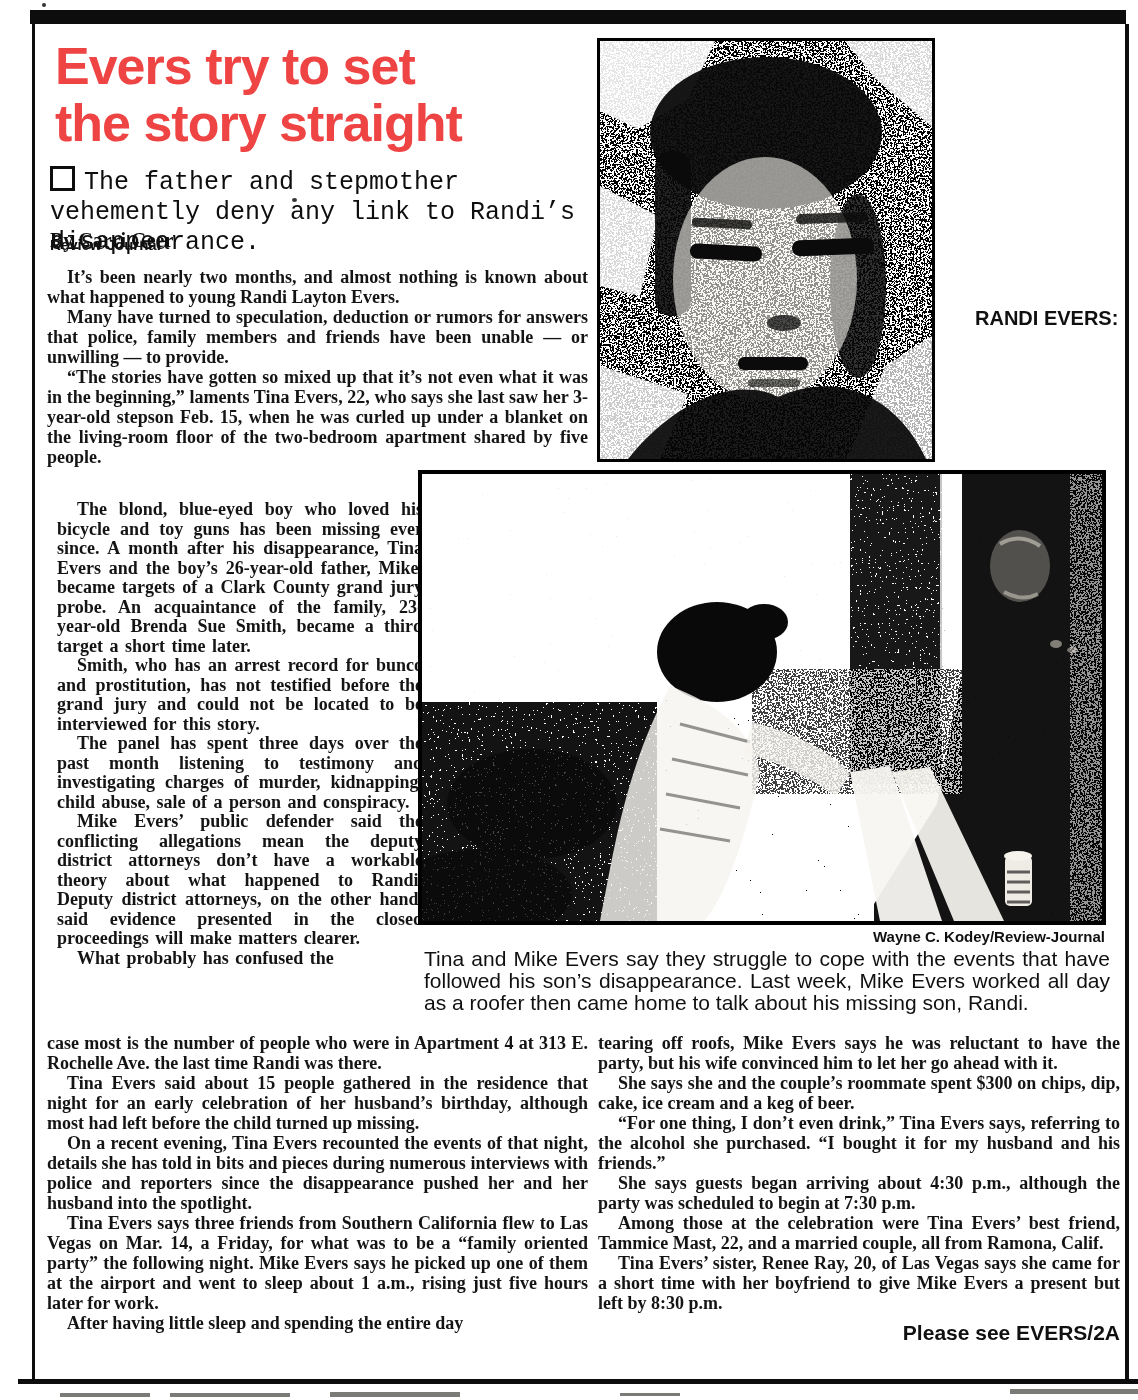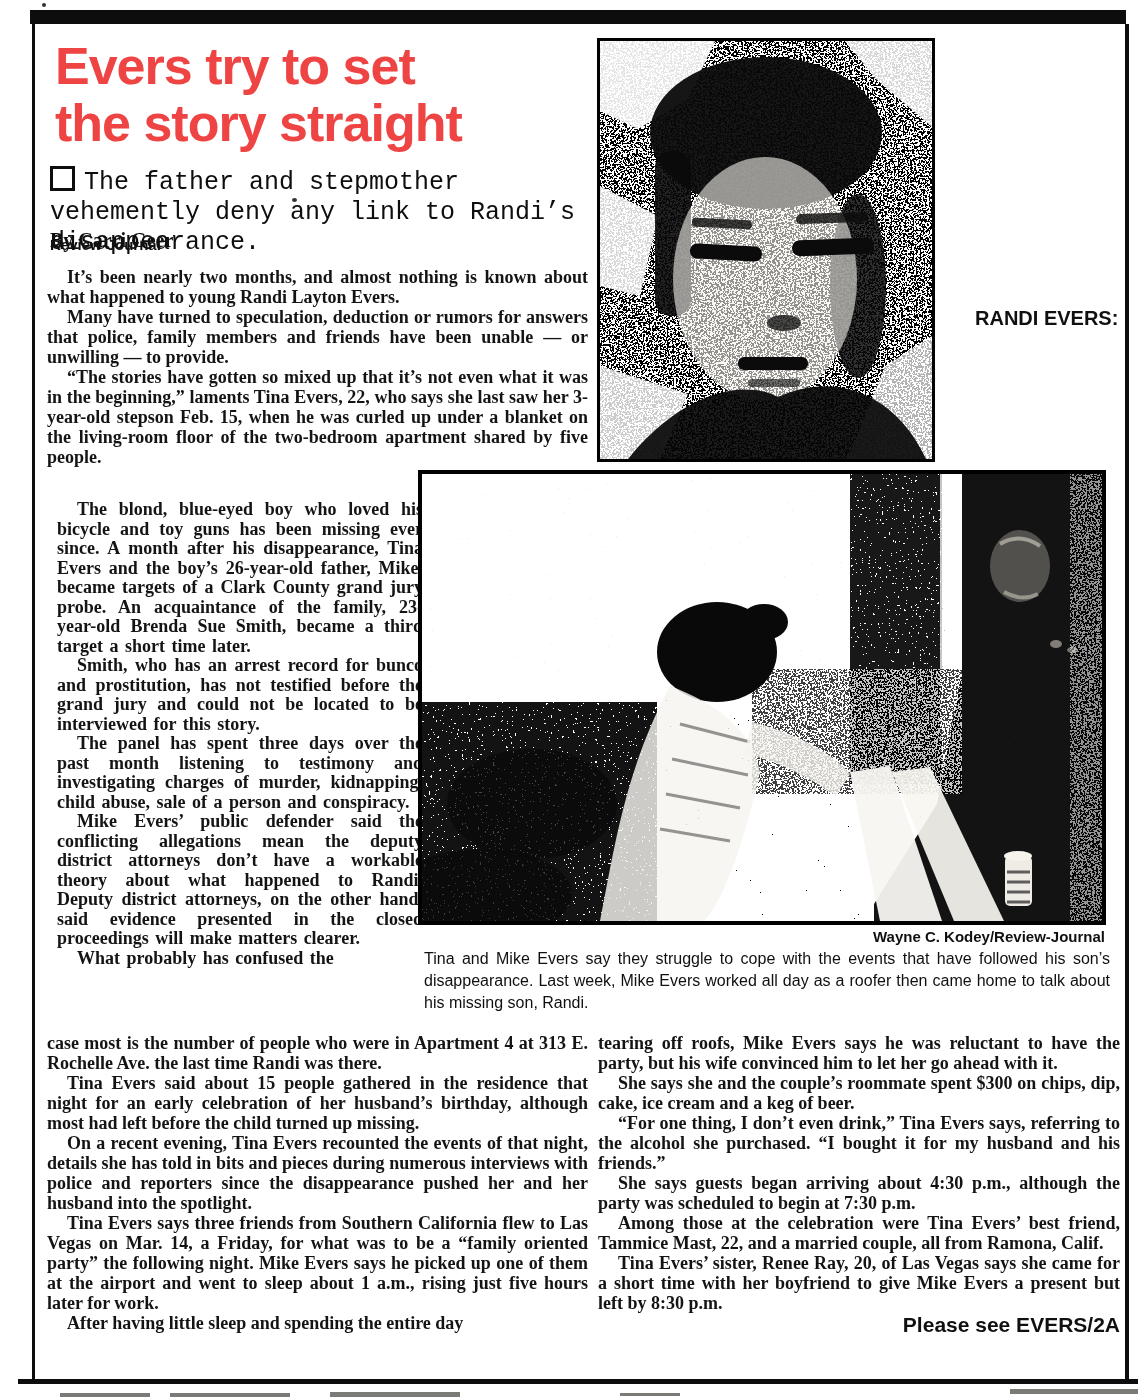--- a/index.html
+++ b/index.html
@@ -35,22 +35,22 @@
   .bodycol p.noindent{text-indent:0;}
   .narrow p{font-size:18px;line-height:19.5px;word-spacing:2px;}
   
   .photo{border:3px solid #000;background:#fff;overflow:hidden;}
   .photo svg{display:block;width:100%;height:100%;}
   .photo-couch{border-width:4px;}
   
   .capTitle{font-family:"Liberation Sans", sans-serif;font-weight:700;font-size:20px;line-height:25px;}
   .capBody{font-family:"Liberation Sans", sans-serif;font-weight:400;font-size:19px;line-height:25px;}
   .credit{font-family:"Liberation Sans", sans-serif;font-weight:700;font-size:15px;text-align:right;}
-  .couchCap{font-family:"Liberation Sans", sans-serif;font-weight:400;font-size:16px;line-height:22px;text-align:justify;}
-  .continued{font-family:"Liberation Sans", sans-serif;font-weight:700;font-size:21px;text-align:right;margin-top:0;}
+  .couchCap{font-family:"Liberation Sans", sans-serif;font-weight:400;font-size:21px;line-height:22px;text-align:justify;}
+  .continued{font-family:"Liberation Sans", sans-serif;font-weight:700;font-size:21px;text-align:right;margin-top:8px;}
   .dot{position:absolute;background:#333;border-radius:50%;}
 </style>
 </head>
 <body>
 
 <div id="page">
 
   <div class="abs rule" style="left:30px;top:10px;width:1096px;height:14px;"></div>
   <div class="abs rule" style="left:32px;top:24px;width:3px;height:1358px;"></div>
   <div class="abs rule" style="left:1125px;top:24px;width:4px;height:1358px;"></div>

